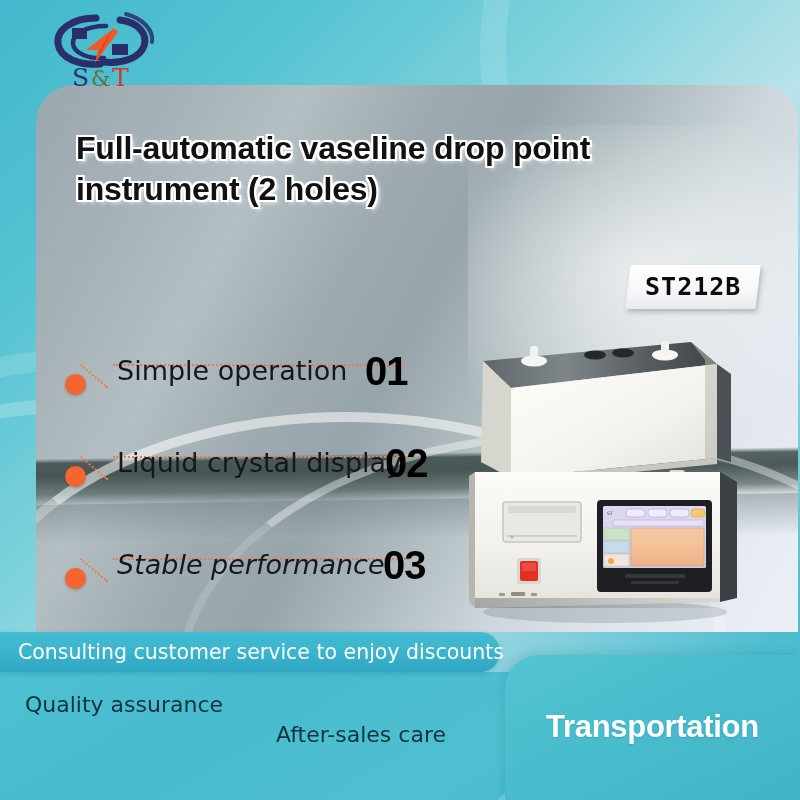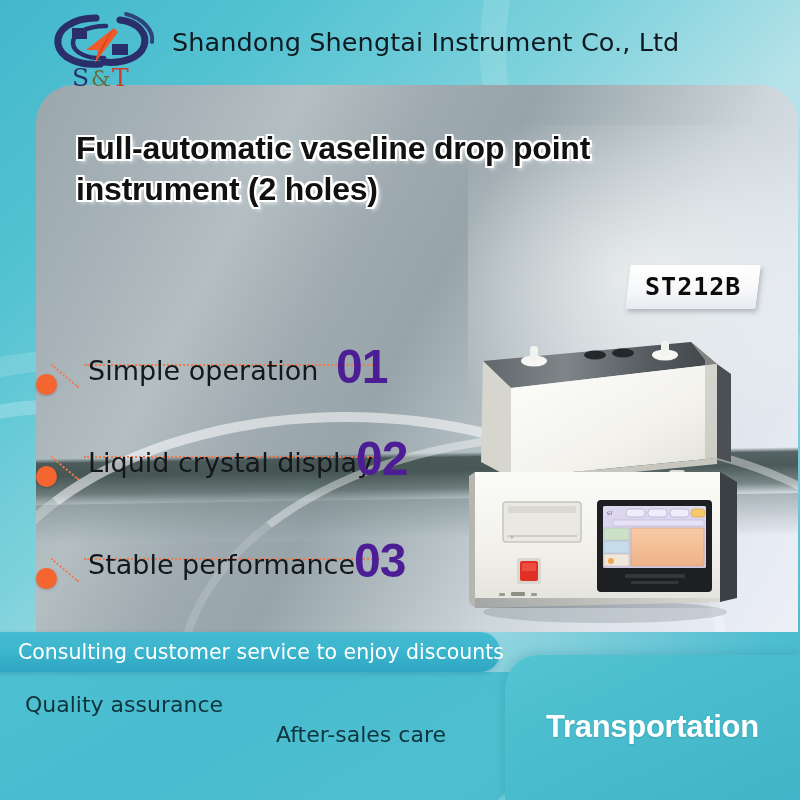--- a/index.html
+++ b/index.html
@@ -102,21 +102,21 @@
     transform:skewX(-7deg);
     box-shadow:2px 3px 5px rgba(40,55,70,.28);
   }
   .model-badge span {
     display:block; transform:skewX(7deg);
     font-family:"DejaVu Sans Mono", monospace;
     font-size:25px; font-weight:700; color:#0c0c0c; letter-spacing:1px;
   }
 
   
-  .feature { position:absolute; z-index:8; height:56px; }
+  .feature { position:absolute; z-index:8; height:56px;margin-left:29px; }
   .feat-dot {
     position:absolute; left:0; top:30px;
     width:21px; height:21px; border-radius:50%;
     background:#f4652f;
     box-shadow:0 1px 3px rgba(0,0,0,.22);
   }
   .feat-line-d {
     position:absolute; left:16px; top:20px;
     width:36px; height:20px;
     border-top:2px dotted #ef7a4e;
@@ -127,38 +127,38 @@
     position:absolute; left:48px; top:20px;
     height:0; border-top:2px dotted #ef7a4e;
   }
   .feat-label {
     position:absolute; bottom:14px;
     font-size:27px; color:#14181c; white-space:nowrap;
     font-family:"DejaVu Sans", sans-serif;
   }
   .feat-num {
     position:absolute; bottom:6px;
-    font-size:48px; font-weight:700; color:#4c1d95;
+    font-size:40px; font-weight:700; color:#000000;
     font-family:"Liberation Sans", sans-serif;
     letter-spacing:-1px;
   }
 
   .f1 { left:36px; top:344px; width:370px; }
   .f1 .feat-line-h { width:292px; }
   .f1 .feat-label { left:52px; }
   .f1 .feat-num   { left:300px; }
 
   .f2 { left:36px; top:436px; width:386px; }
   .f2 .feat-line-h { width:296px; }
   .f2 .feat-label { left:52px; }
   .f2 .feat-num   { left:320px; }
 
   .f3 { left:36px; top:538px; width:386px; }
   .f3 .feat-line-h { width:296px; }
-  .f3 .feat-label { left:52px; }
+  .f3 .feat-label { left:52px;font-style:italic; }
   .f3 .feat-num   { left:318px; }
 
   
   .product { position:absolute; left:455px; top:330px; width:300px; height:295px; z-index:7; }
   .product svg { display:block; }
 
   
   .pill {
     position:absolute; left:-34px; top:632px; z-index:9;
     width:534px; height:40px;
@@ -231,21 +231,20 @@
 
       <path d="M72 22 L 44 44 L 56 44 L 53 57 L 76 26 Z" fill="#f05a2a"></path>
       <path d="M72 22 L 53 57 L 60 40 Z" fill="#d9431b"></path>
 
       <text x="30" y="80" font-family="DejaVu Serif, serif" font-size="25" fill="#2a2f6b">S</text>
       <text x="49" y="80" font-family="DejaVu Serif, serif" font-size="22" fill="#6b6b3a">&amp;</text>
       <text x="70" y="80" font-family="DejaVu Serif, serif" font-size="25" fill="#d7372a">T</text>
     </svg>
   </div>
 
-  <div class="company-name">Shandong Shengtai Instrument Co., Ltd</div>
 </div>
 
 <div class="photo-panel">
   <div class="photo-glow"></div>
   <div class="photo-band"></div>
   <div class="photo-band2"></div>
   <div class="photo-arc"></div>
   <div class="photo-arc2"></div>
 </div>
 

